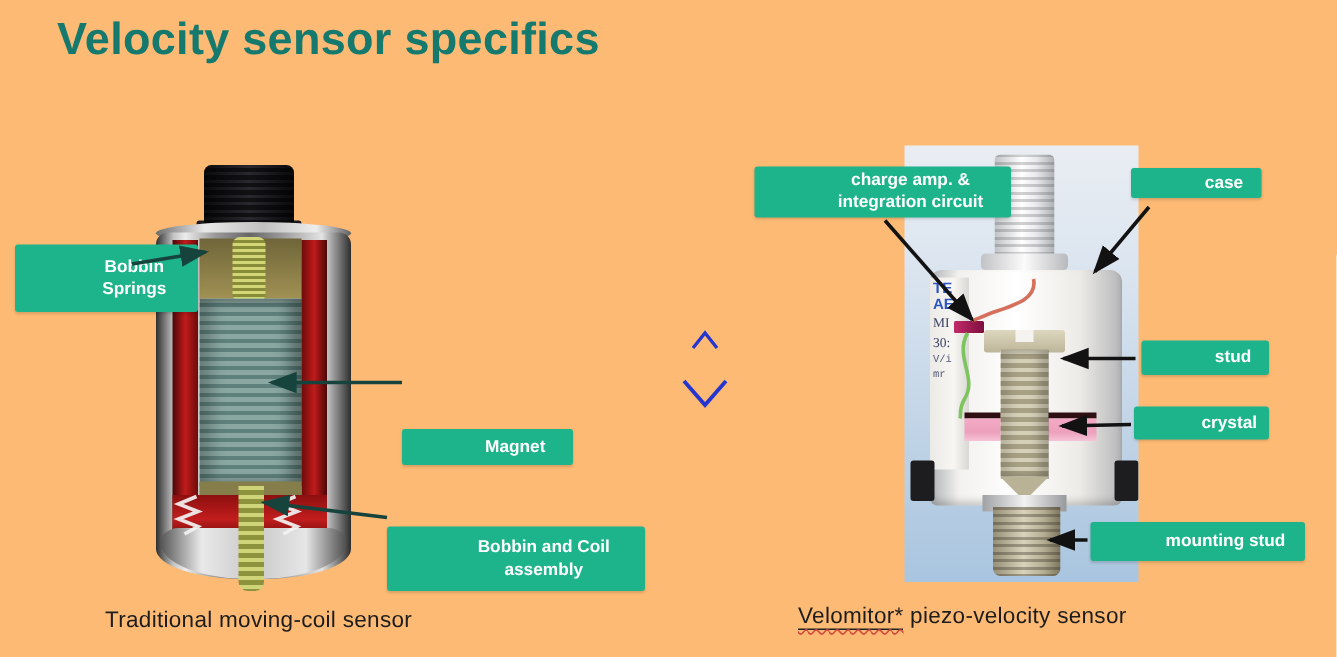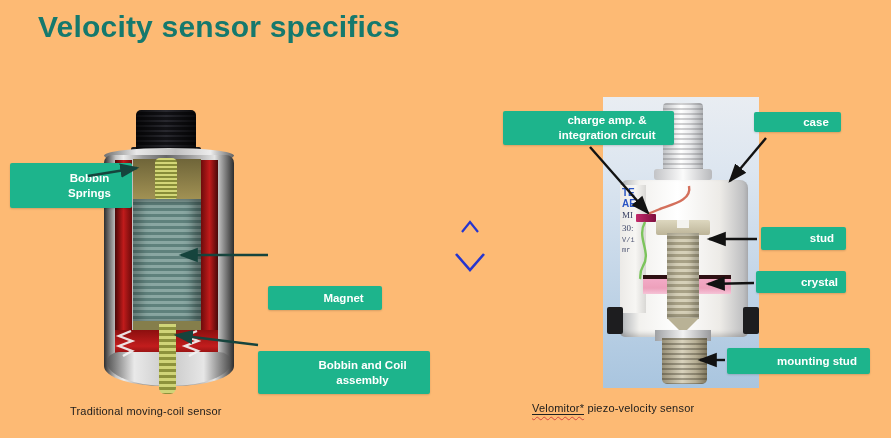--- a/index.html
+++ b/index.html
@@ -6,21 +6,21 @@
   #slide{position:relative;width:891px;height:438px;background:#fdba74;overflow:hidden;
          font-family:"Liberation Sans",sans-serif;}
   .abs{position:absolute;}
   
   #title{left:38px;top:10px;font-size:30px;font-weight:700;color:#15796d;letter-spacing:.2px;}
   
   .tag{background:#1db48c;color:#fff;display:flex;align-items:center;justify-content:center;
        text-align:center;font-size:11.5px;font-weight:600;line-height:1.3;white-space:pre-line;
        border-radius:2px;box-shadow:0 1px 2px rgba(0,0,0,.15);padding-left:37px;}
   
-  .caption{color:#1c1c1c;font-size:11px;letter-spacing:.2px;white-space:nowrap;}
+  .caption{color:#1c1c1c;font-size:15px;letter-spacing:.2px;white-space:nowrap;}
   #sensitive-axis{left:414px;top:231px;width:116px;text-align:center;font-size:13px;color:#141414;}
   
   .lf{position:absolute;}
   #lf-cap{left:136px;top:110px;width:60px;height:42px;border-radius:5px 5px 2px 2px;
     background:repeating-linear-gradient(180deg,#45454a 0 2px,#1e1e22 2px 5px),linear-gradient(90deg,#151517,#4a4a50 50%,#121214);background-blend-mode:overlay;}
   #lf-capflange{left:131px;top:147px;width:70px;height:9px;background:linear-gradient(90deg,#18181a,#3c3c42 50%,#141416);border-radius:2px;}
   #lf-rim{left:104px;top:148px;width:130px;height:15px;border-radius:50%;
     background:linear-gradient(90deg,#6f6f6f,#e9e9e9 25%,#c0c0c0 55%,#ededed 82%,#616161);}
   #lf-body{left:104px;top:155px;width:130px;height:231px;border-radius:8px 8px 60px 60px/8px 8px 20px 20px;
     background:linear-gradient(90deg,#2e2e2e 0%,#c4c4c4 9%,#ececec 15%,#9b9b9b 30%,#666 48%,#9b9b9b 65%,#e3e3e3 85%,#2d2d2d 100%);}

